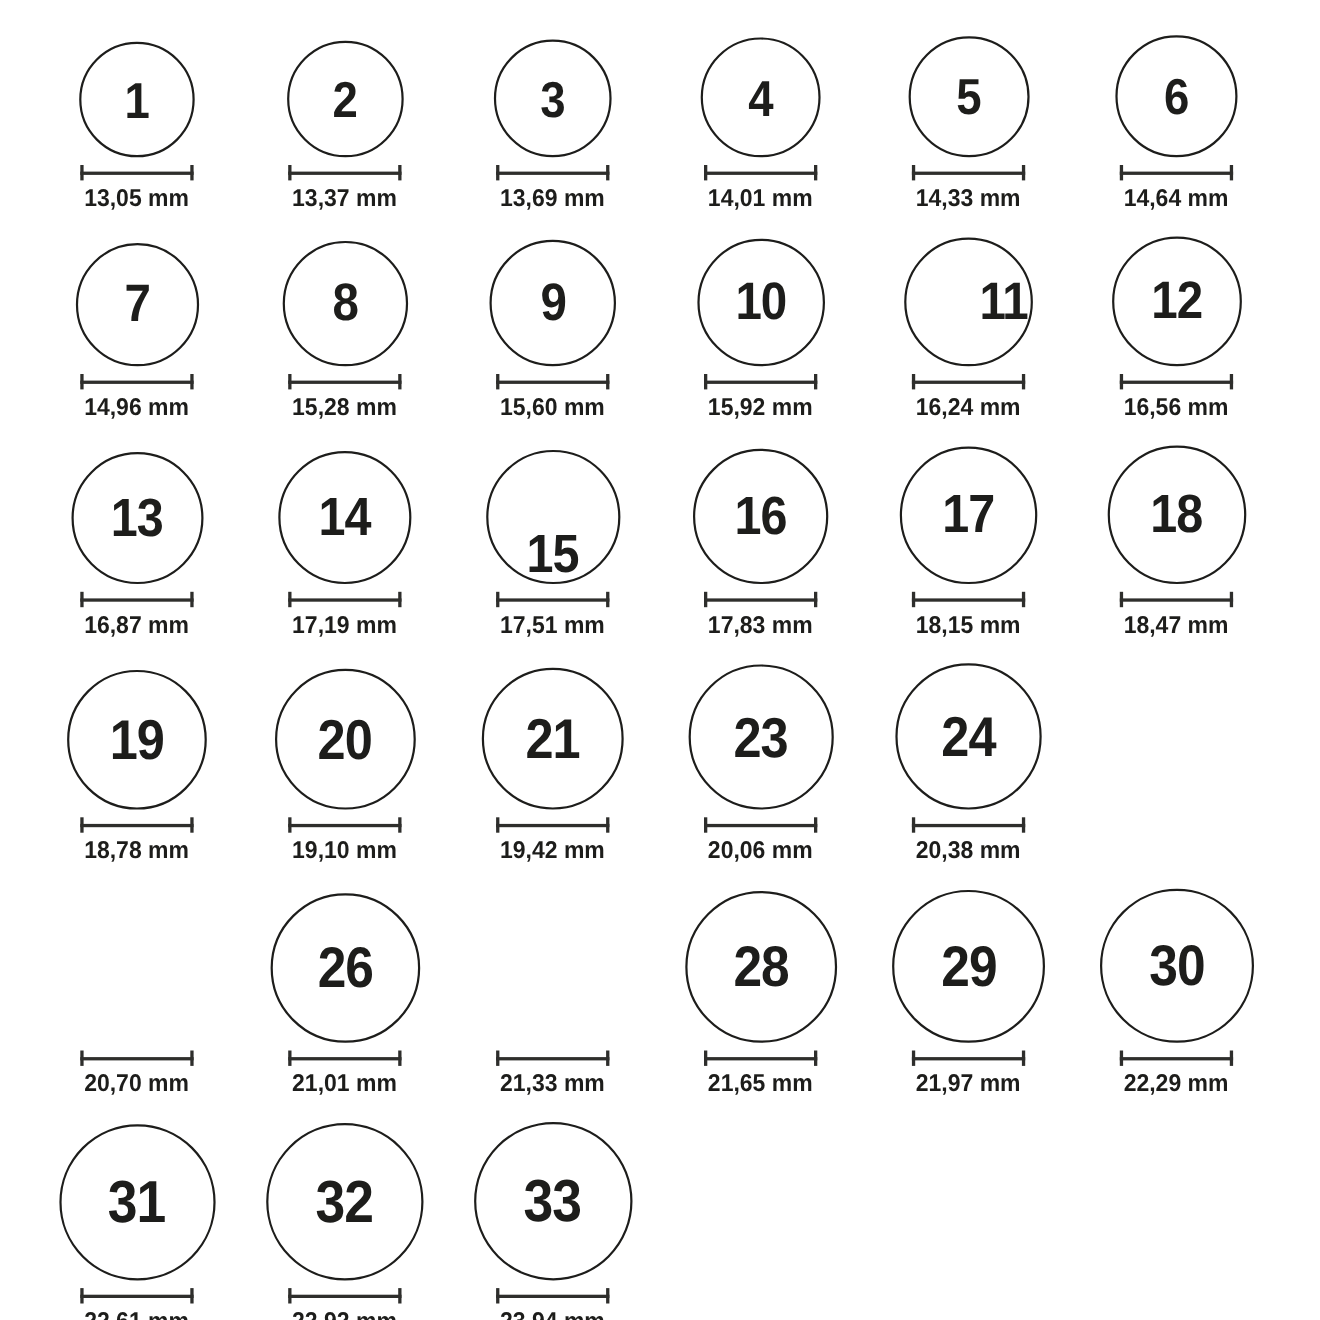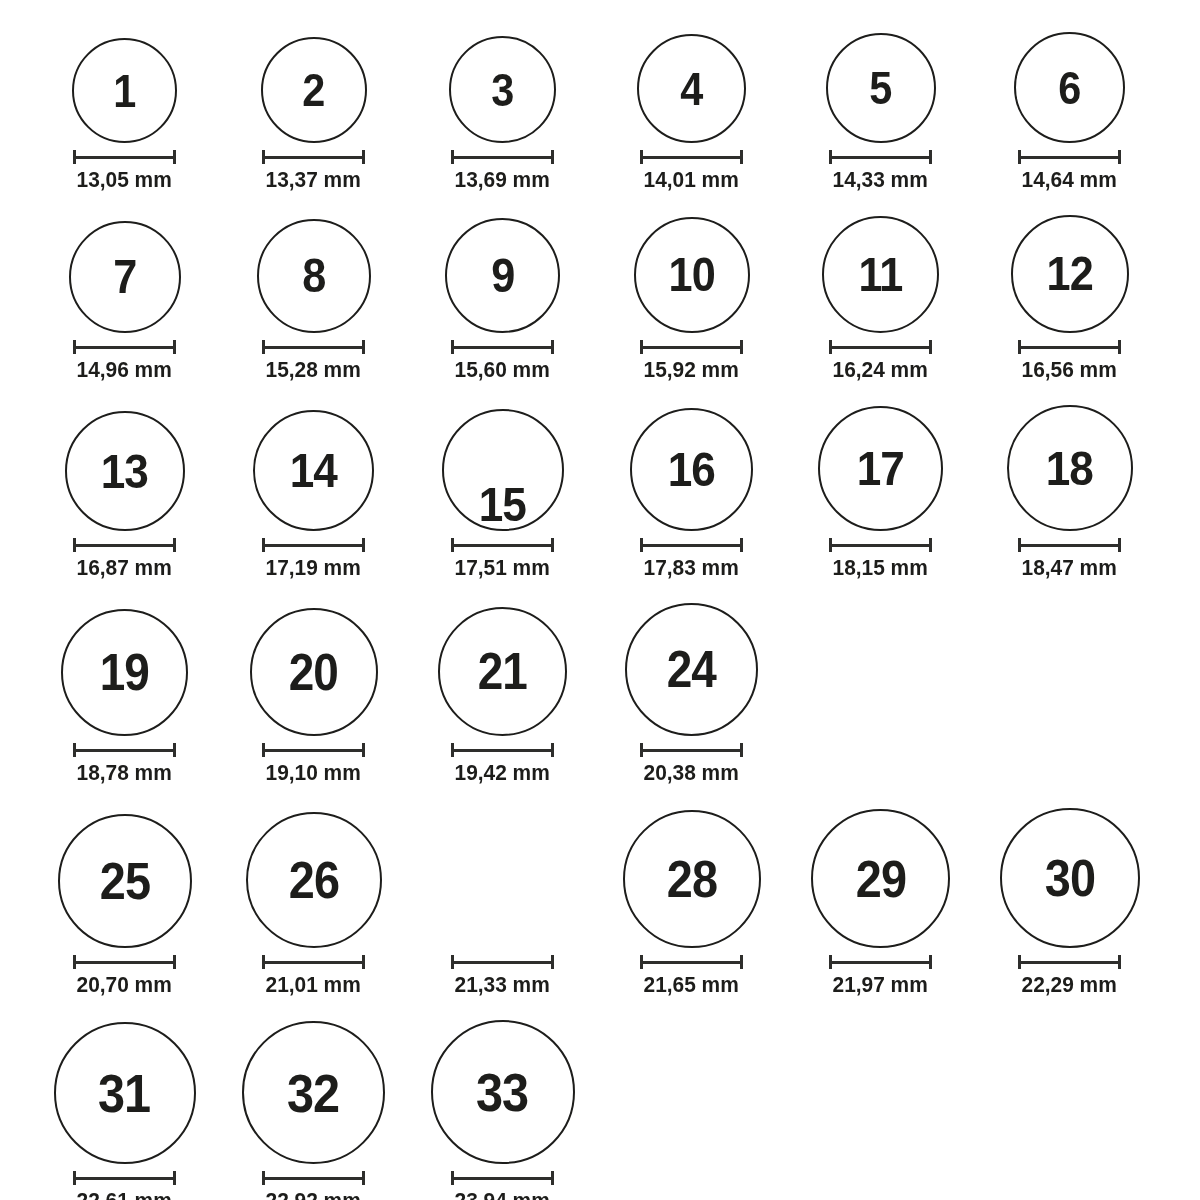--- a/index.html
+++ b/index.html
@@ -190,21 +190,21 @@
           <span class="num" style="font-size: 48px;">10</span>
         </div>
         <div class="bar">
           <span class="tick left"></span>
           <span class="line"></span>
           <span class="tick right"></span>
         </div>
         <div class="label">15,92 mm</div>
       </div>
       <div class="cell">
-        <div class="circle" style="width: 117px; height: 117px;">
+        <div class="circle" style="width: 117px; height: 117px; justify-content: flex-end;">
           <span class="num" style="font-size: 48px;">11</span>
         </div>
         <div class="bar">
           <span class="tick left"></span>
           <span class="line"></span>
           <span class="tick right"></span>
         </div>
         <div class="label">16,24 mm</div>
       </div>
       <div class="cell">
@@ -315,36 +315,44 @@
           <span class="num" style="font-size: 51px;">21</span>
         </div>
         <div class="bar">
           <span class="tick left"></span>
           <span class="line"></span>
           <span class="tick right"></span>
         </div>
         <div class="label">19,42 mm</div>
       </div>
       <div class="cell">
+        <div class="circle" style="width: 132px; height: 132px;">
+          <span class="num" style="font-size: 51px;">23</span>
+        </div>
+        <div class="bar">
+          <span class="tick left"></span>
+          <span class="line"></span>
+          <span class="tick right"></span>
+        </div>
+        <div class="label">20,06 mm</div>
+      </div>
+      <div class="cell">
         <div class="circle" style="width: 133px; height: 133px;">
           <span class="num" style="font-size: 51px;">24</span>
         </div>
         <div class="bar">
           <span class="tick left"></span>
           <span class="line"></span>
           <span class="tick right"></span>
         </div>
         <div class="label">20,38 mm</div>
       </div>
     </div>
     <div class="row">
       <div class="cell">
-        <div class="circle" style="width: 134px; height: 134px;">
-          <span class="num" style="font-size: 52px;">25</span>
-        </div>
         <div class="bar">
           <span class="tick left"></span>
           <span class="line"></span>
           <span class="tick right"></span>
         </div>
         <div class="label">20,70 mm</div>
       </div>
       <div class="cell">
         <div class="circle" style="width: 136px; height: 136px;">
           <span class="num" style="font-size: 52px;">26</span>

